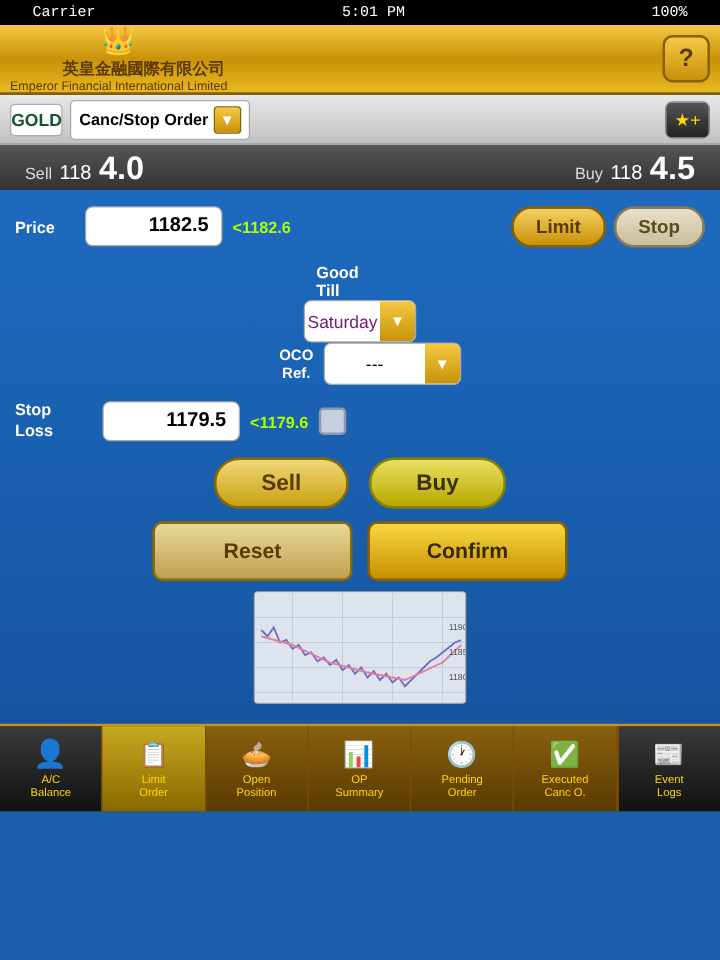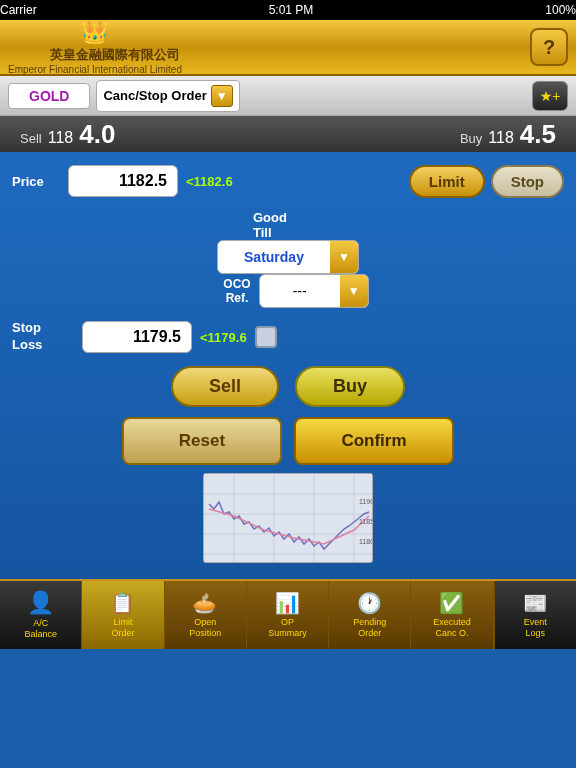--- a/index.html
+++ b/index.html
@@ -13,21 +13,22 @@
 
     
     .status-bar {
       background: #000;
       color: #fff;
       font-size: 12px;
       height: 20px;
       display: flex;
       align-items: center;
       justify-content: space-between;
-      padding: 0 0;
+      padding: 0 26px;
+      font-family: Liberation Mono, monospace;
     }
 
     
     .header {
       background: linear-gradient(180deg, #f5c842 0%, #c8920a 50%, #e8b820 100%);
       height: 56px;
       display: flex;
       align-items: center;
       justify-content: space-between;
       padding: 0 8px;
@@ -74,24 +75,24 @@
       display: flex;
       align-items: center;
       padding: 0 8px;
       gap: 6px;
       border-bottom: 1px solid #aaa;
     }
     .toolbar-label {
       background: #fff;
       border: 1px solid #aaa;
       border-radius: 4px;
-      padding: 4px 20px;
+      padding: 4px 0;
       font-size: 14px;
       font-weight: bold;
-      color: #a21caf;
+      color: #14532d;
     }
     .order-type-select {
       background: #fff;
       border: 1px solid #aaa;
       border-radius: 4px;
       padding: 4px 6px;
       font-size: 13px;
       font-weight: bold;
       color: #000;
       display: flex;
@@ -226,24 +227,24 @@
     .select-wrap {
       background: #fff;
       border: 1px solid #aaa;
       border-radius: 6px;
       display: flex;
       align-items: center;
       overflow: hidden;
       height: 34px;
     }
     .select-text {
-      padding: 0 26px;
+      padding: 0 2px;
       font-size: 14px;
-      font-weight: bold;
-      color: #1d4ed8;
+      font-weight: normal;
+      color: #701a75;
     }
     .select-arrow {
       background: linear-gradient(180deg, #f5c842 0%, #c8920a 100%);
       width: 28px;
       height: 100%;
       display: flex;
       align-items: center;
       justify-content: center;
       color: #fff;
       font-size: 12px;

